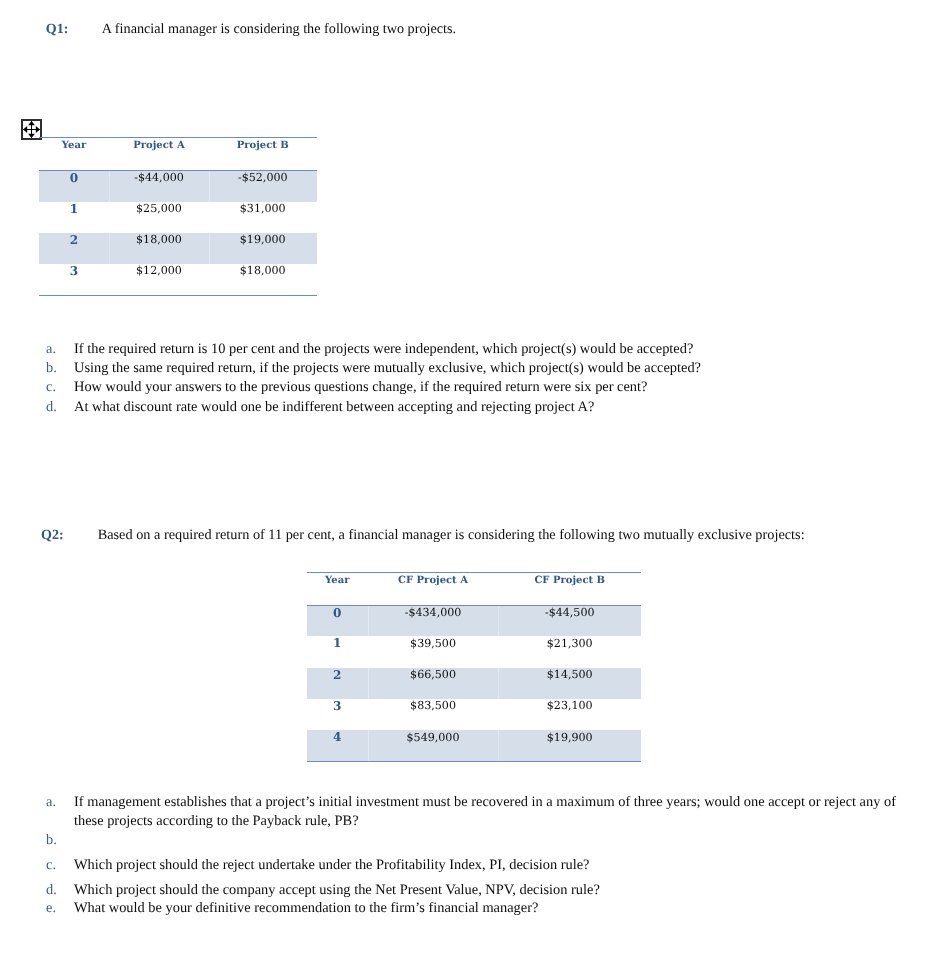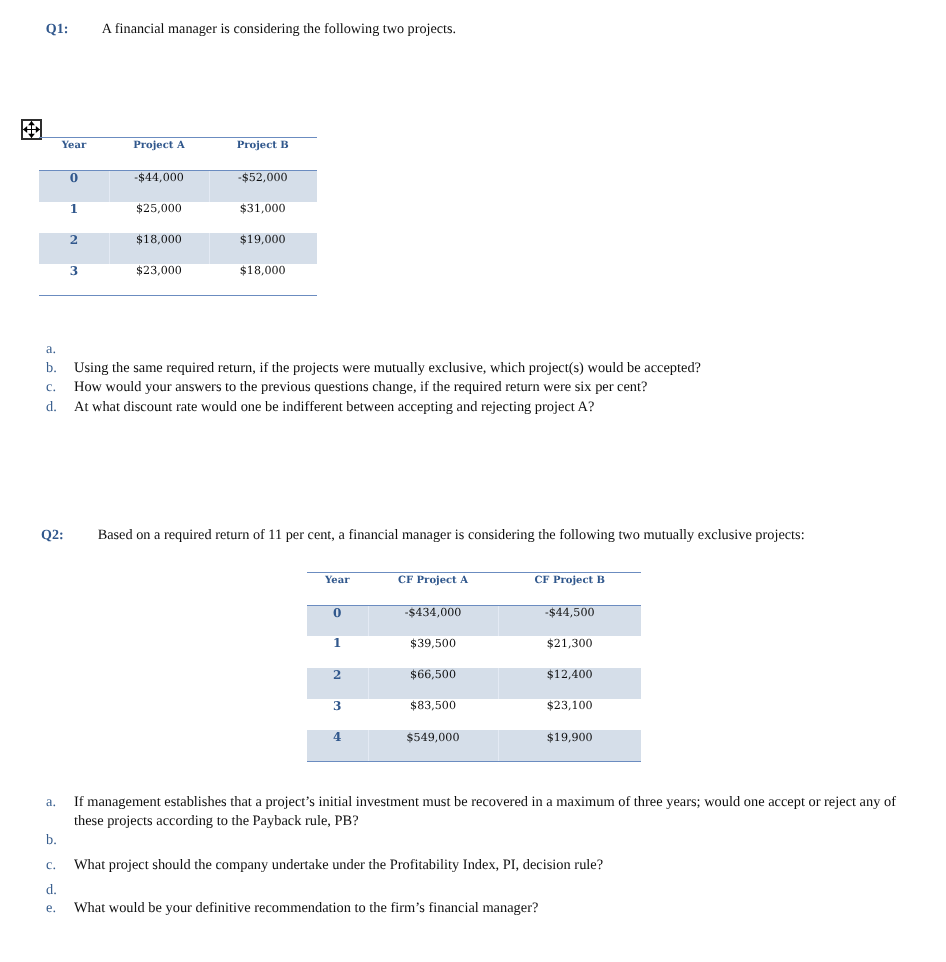--- a/index.html
+++ b/index.html
@@ -102,31 +102,32 @@
         </td>
   <td>
           <span>$19,000</span>
         </td>
 </tr>
 <tr class="bd" style="height:31.15px;">
   <td class="yr">
           <span>3</span>
         </td>
   <td>
-          <span>$23,000</span>
+          <span>$12,000</span>
         </td>
   <td>
           <span>$18,000</span>
         </td>
 </tr>
 </tbody>
   </table>
 <div class="items" style="left:46px;top:340px;width:860px;">
 <div class="item" style="margin-top:0px;line-height:19.2px;">
   <span class="marker" style="flex:0 0 28px;">a.</span>
+  <span class="itext">If the required return is 10 per cent and the projects were independent, which project(s) would be accepted?</span>
 </div>
 <div class="item" style="margin-top:0px;line-height:19.2px;">
   <span class="marker" style="flex:0 0 28px;">b.</span>
   <span class="itext">Using the same required return, if the projects were mutually exclusive, which project(s) would be accepted?</span>
 </div>
 <div class="item" style="margin-top:0px;line-height:19.2px;">
   <span class="marker" style="flex:0 0 28px;">c.</span>
   <span class="itext">How would your answers to the previous questions change, if the required return were six per cent?</span>
 </div>
 <div class="item" style="margin-top:0px;line-height:19.2px;">
@@ -178,21 +179,21 @@
         </td>
 </tr>
 <tr class="bd shaded" style="height:31.34px;">
   <td class="yr">
           <span>2</span>
         </td>
   <td>
           <span>$66,500</span>
         </td>
   <td>
-          <span>$12,400</span>
+          <span>$14,500</span>
         </td>
 </tr>
 <tr class="bd" style="height:31.34px;">
   <td class="yr">
           <span>3</span>
         </td>
   <td>
           <span>$83,500</span>
         </td>
   <td>
@@ -215,22 +216,23 @@
 <div class="items" style="left:46px;top:792.8px;width:866px;">
 <div class="item" style="margin-top:0px;line-height:19.3px;">
   <span class="marker" style="flex:0 0 28px;">a.</span>
   <span class="itext">If management establishes that a project’s initial investment must be recovered in a maximum of three years; would one accept or reject any of these projects according to the Payback rule, PB?</span>
 </div>
 <div class="item" style="margin-top:0px;line-height:19.3px;">
   <span class="marker" style="flex:0 0 28px;">b.</span>
 </div>
 <div class="item" style="margin-top:5.2px;line-height:19.3px;">
   <span class="marker" style="flex:0 0 28px;">c.</span>
-  <span class="itext">What project should the company undertake under the Profitability Index, PI, decision rule?</span>
+  <span class="itext">Which project should the reject undertake under the Profitability Index, PI, decision rule?</span>
 </div>
 <div class="item" style="margin-top:6px;line-height:19.3px;">
   <span class="marker" style="flex:0 0 28px;">d.</span>
+  <span class="itext">Which project should the company accept using the Net Present Value, NPV, decision rule?</span>
 </div>
 <div class="item" style="margin-top:-1.1px;line-height:19.3px;">
   <span class="marker" style="flex:0 0 28px;">e.</span>
   <span class="itext">What would be your definitive recommendation to the firm’s financial manager?</span>
 </div>
 </div>
 
 </body></html>

